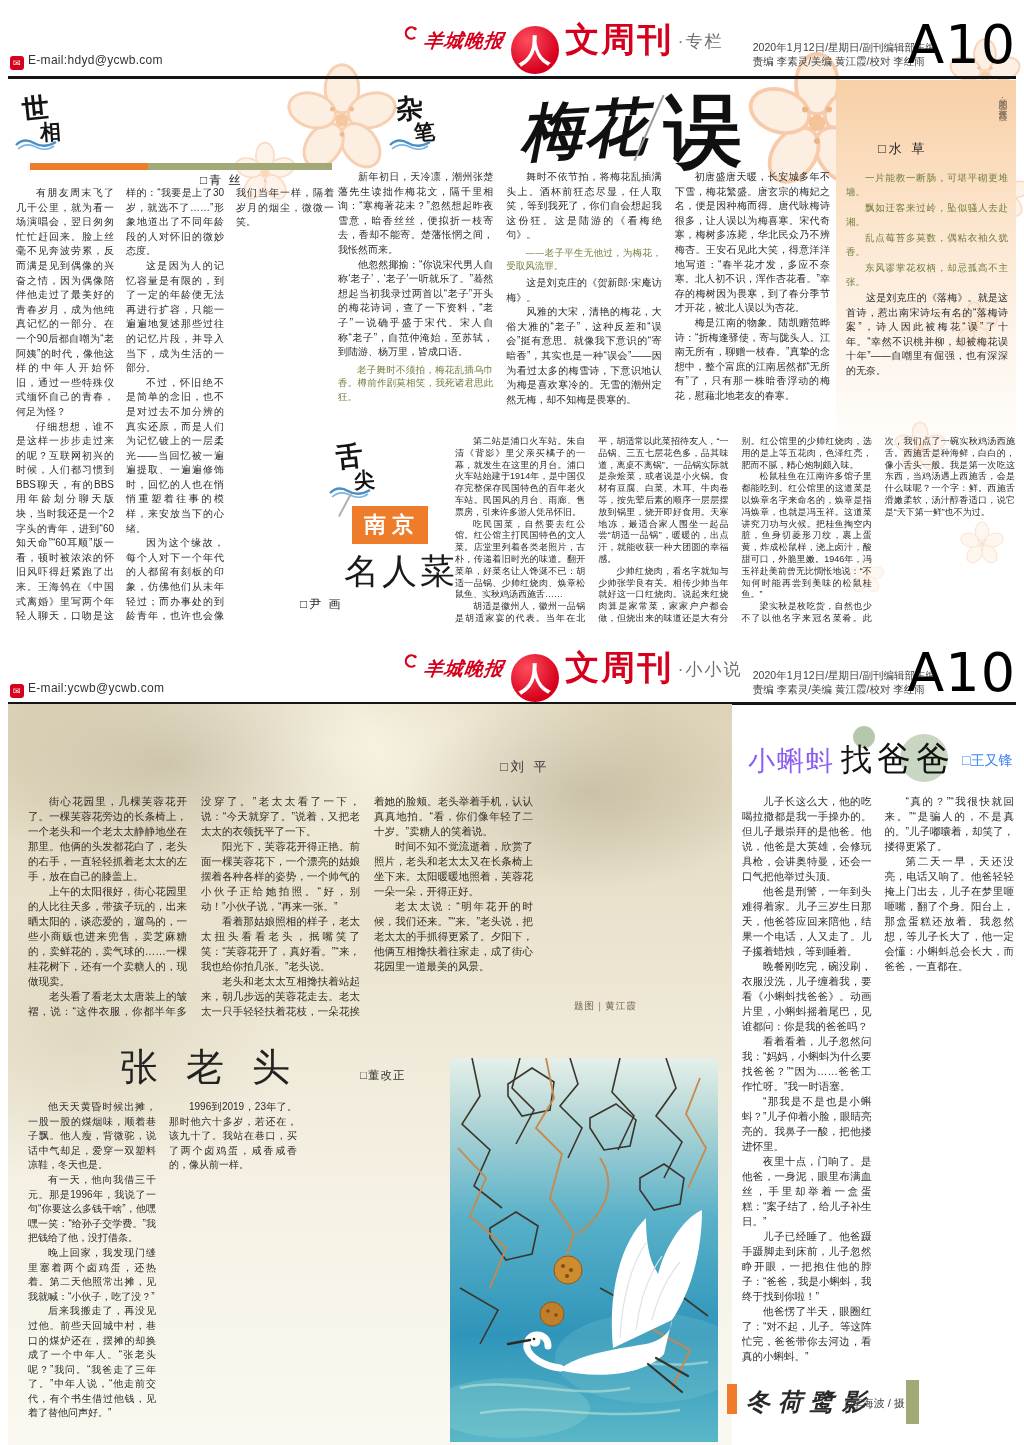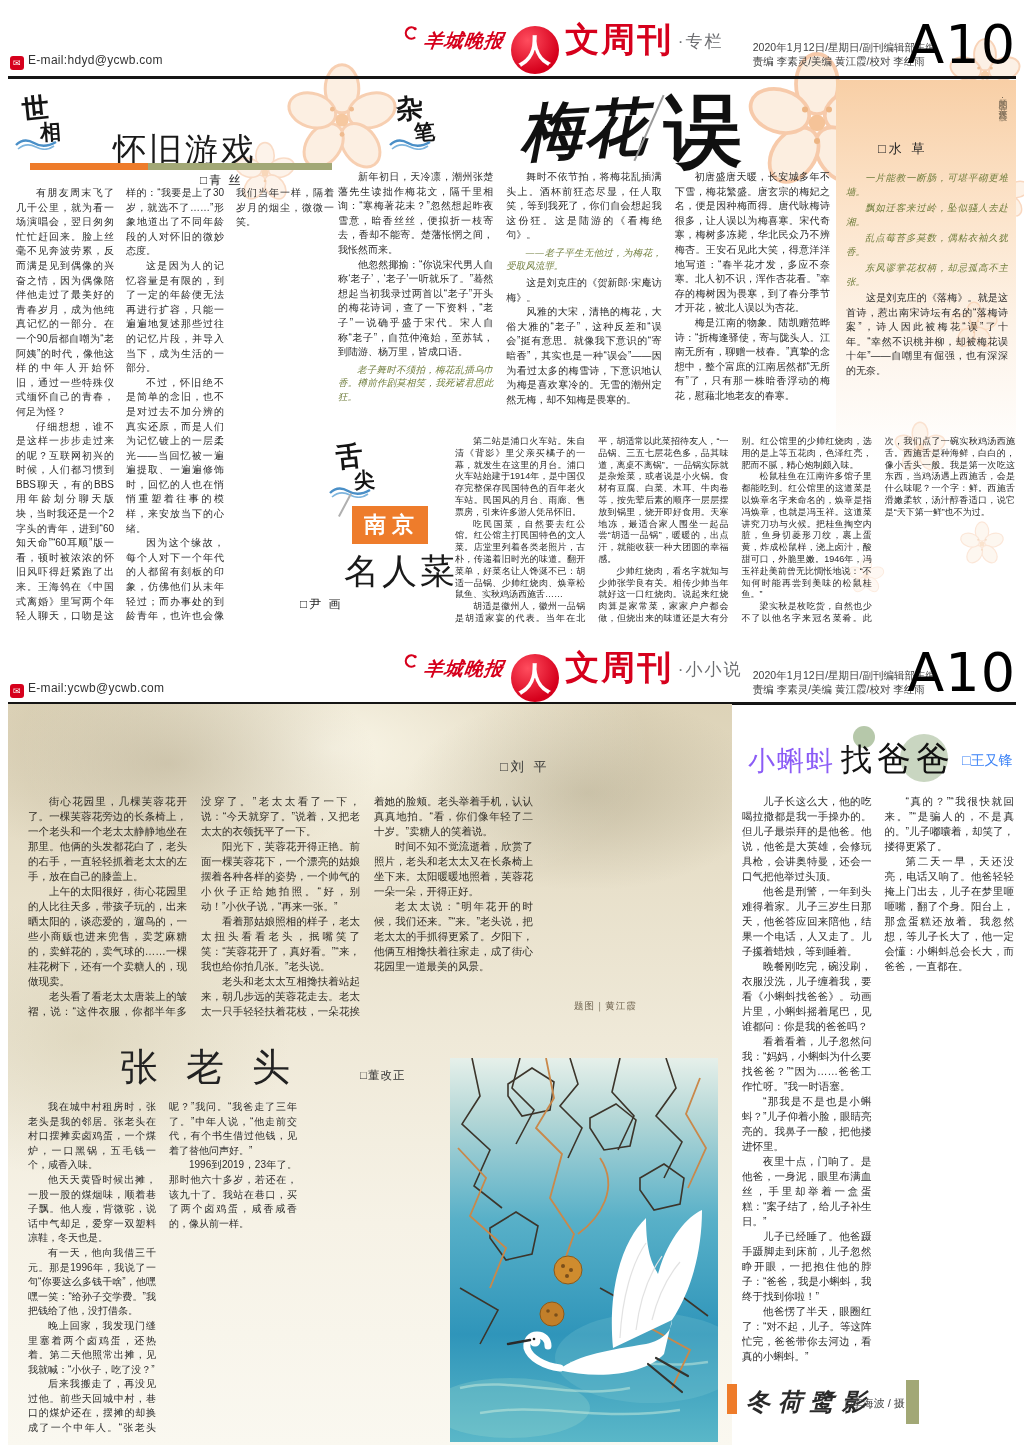--- a/index.html
+++ b/index.html
@@ -37,21 +37,21 @@
   
   .tA{position:absolute;left:60px;top:128px;width:250px;text-align:center;font-size:33px;letter-spacing:3px;
       color:#1a1a1a;font-weight:500;}
   .ruleA{position:absolute;left:30px;top:163px;width:302px;height:7px;background:#a2a876;}
   .ruleA span{position:absolute;left:0;top:0;width:118px;height:7px;background:#ee7c2b;display:block;}
   .bylineA{position:absolute;left:200px;top:172px;font-size:12px;color:#222;letter-spacing:2px;}
   .bodyA{position:absolute;left:16px;top:186px;width:318px;height:440px;overflow:hidden;
          column-count:3;column-gap:12px;column-fill:auto;}
 
   .body p{margin:0;text-indent:2em;text-align:justify;font-size:10px;line-height:14.6px;color:#2b2b2b;}
-  .body p.poem{color:#6f7d3c;font-family:"DejaVu Serif",serif;font-style:italic;font-size:9.5px;line-height:13.5px;
+  .body p.poem{color:#6f7d3c;font-family:"DejaVu Serif",serif;font-size:9.5px;line-height:13.5px;
                margin:3px 0;}
 
   
   .tB-script{position:absolute;left:520px;top:88px;font-family:"DejaVu Serif","Liberation Serif",serif;
              font-style:italic;font-weight:bold;font-size:62px;color:#111;letter-spacing:2px;transform:rotate(-3deg);}
   .tB-slash{position:absolute;left:648px;top:92px;width:2px;height:72px;background:#9a9a9a;transform:rotate(24deg);}
   .tB-big{position:absolute;left:664px;top:80px;font-family:"DejaVu Serif","Liberation Serif",serif;
           font-weight:bold;font-size:78px;color:#101010;}
   .bylineB{position:absolute;left:878px;top:140px;font-size:13px;color:#222;letter-spacing:3px;}
   .credB{position:absolute;left:996px;top:92px;writing-mode:vertical-rl;font-size:9px;color:#7a6a55;letter-spacing:2px;}
@@ -196,21 +196,20 @@
       <use href="#bloss"></use>
     </svg>
 
   <div class="seclogo" style="left:22px;top:90px;" data-name="section-logo-shixiang">
     <span class="c1">世</span>
     <span class="c2">相</span>
     <svg width="44" height="16" data-name="wave-icon">
         <use href="#wave"></use>
       </svg>
   </div>
-  <h1 class="tA" data-name="nostalgia-title" style="margin:0;">怀旧游戏</h1>
   <div class="ruleA" data-name="title-underline-bar">
       <span></span>
     </div>
   <div class="bylineA" data-name="nostalgia-byline">□青 丝</div>
   <div class="bodyA body" data-name="nostalgia-body">
       <p data-name="paragraph">有朋友周末飞了几千公里，就为看一场演唱会，翌日匆匆忙忙赶回来。脸上丝毫不见奔波劳累，反而满是见到偶像的兴奋之情，因为偶像陪伴他走过了最美好的青春岁月，成为他纯真记忆的一部分。在一个90后都自嘲为“老阿姨”的时代，像他这样的中年人开始怀旧，通过一些特殊仪式缅怀自己的青春，何足为怪？</p>
       <p data-name="paragraph">仔细想想，谁不是这样一步步走过来的呢？互联网初兴的时候，人们都习惯到BBS聊天，有的BBS用年龄划分聊天版块，当时我还是一个2字头的青年，进到“60知天命”“60耳顺”版一看，顿时被浓浓的怀旧风吓得赶紧跑了出来。王海鸰在《中国式离婚》里写两个年轻人聊天，口吻是这样的：“我要是上了30岁，就选不了……”形象地道出了不同年龄段的人对怀旧的微妙态度。</p>
       <p data-name="paragraph">这是因为人的记忆容量是有限的，到了一定的年龄便无法再进行扩容，只能一遍遍地复述那些过往的记忆片段，并导入当下，成为生活的一部分。</p>
       <p data-name="paragraph">不过，怀旧绝不是简单的念旧，也不是对过去不加分辨的真实还原，而是人们为记忆镀上的一层柔光——当回忆被一遍遍提取、一遍遍修饰时，回忆的人也在悄悄重塑着往事的模样，来安放当下的心绪。</p>
       <p data-name="paragraph">因为这个缘故，每个人对下一个年代的人都留有刻板的印象，仿佛他们从未年轻过；而办事处的到龄青年，也许也会像我们当年一样，隔着岁月的烟尘，微微一笑。</p>
@@ -300,21 +299,20 @@
       <p data-name="paragraph">看着那姑娘照相的样子，老太太扭头看看老头，抿嘴笑了笑：“芙蓉花开了，真好看。”“来，我也给你拍几张。”老头说。</p>
       <p data-name="paragraph">老头和老太太互相搀扶着站起来，朝几步远的芙蓉花走去。老太太一只手轻轻扶着花枝，一朵花挨着她的脸颊。老头举着手机，认认真真地拍。“看，你们像年轻了二十岁。”卖糖人的笑着说。</p>
       <p data-name="paragraph">时间不知不觉流逝着，欣赏了照片，老头和老太太又在长条椅上坐下来。太阳暖暖地照着，芙蓉花一朵一朵，开得正好。</p>
       <p data-name="paragraph">老太太说：“明年花开的时候，我们还来。”“来。”老头说，把老太太的手抓得更紧了。夕阳下，他俩互相搀扶着往家走，成了街心花园里一道最美的风景。</p>
     </div>
   <div class="credD" data-name="fengjing-illustration-credit">题图｜黄江霞</div>
 
   <div class="tE" data-name="zhanglaotou-title">张老头</div>
   <div class="bylineE" data-name="zhanglaotou-byline">□董改正</div>
   <div class="bodyE body" data-name="zhanglaotou-body">
-      <p data-name="paragraph">我在城中村租房时，张老头是我的邻居。张老头在村口摆摊卖卤鸡蛋，一个煤炉，一口黑锅，五毛钱一个，咸香入味。</p>
       <p data-name="paragraph">他天天黄昏时候出摊，一股一股的煤烟味，顺着巷子飘。他人瘦，背微驼，说话中气却足，爱穿一双塑料凉鞋，冬天也是。</p>
       <p data-name="paragraph">有一天，他向我借三千元。那是1996年，我说了一句“你要这么多钱干啥”，他嘿嘿一笑：“给孙子交学费。”我把钱给了他，没打借条。</p>
       <p data-name="paragraph">晚上回家，我发现门缝里塞着两个卤鸡蛋，还热着。第二天他照常出摊，见我就喊：“小伙子，吃了没？”</p>
       <p data-name="paragraph">后来我搬走了，再没见过他。前些天回城中村，巷口的煤炉还在，摆摊的却换成了一个中年人。“张老头呢？”我问。“我爸走了三年了。”中年人说，“他走前交代，有个书生借过他钱，见着了替他问声好。”</p>
       <p data-name="paragraph">1996到2019，23年了。那时他六十多岁，若还在，该九十了。我站在巷口，买了两个卤鸡蛋，咸香咸香的，像从前一样。</p>
     </div>
 
   <div class="circF" style="left:853px;top:726px;width:22px;height:22px;opacity:.75" data-name="sage-circle-decor"></div>
   <div class="circF" style="left:900px;top:734px;width:48px;height:48px;opacity:.55" data-name="sage-circle-decor"></div>
   <div class="tF" data-name="tadpole-title">

